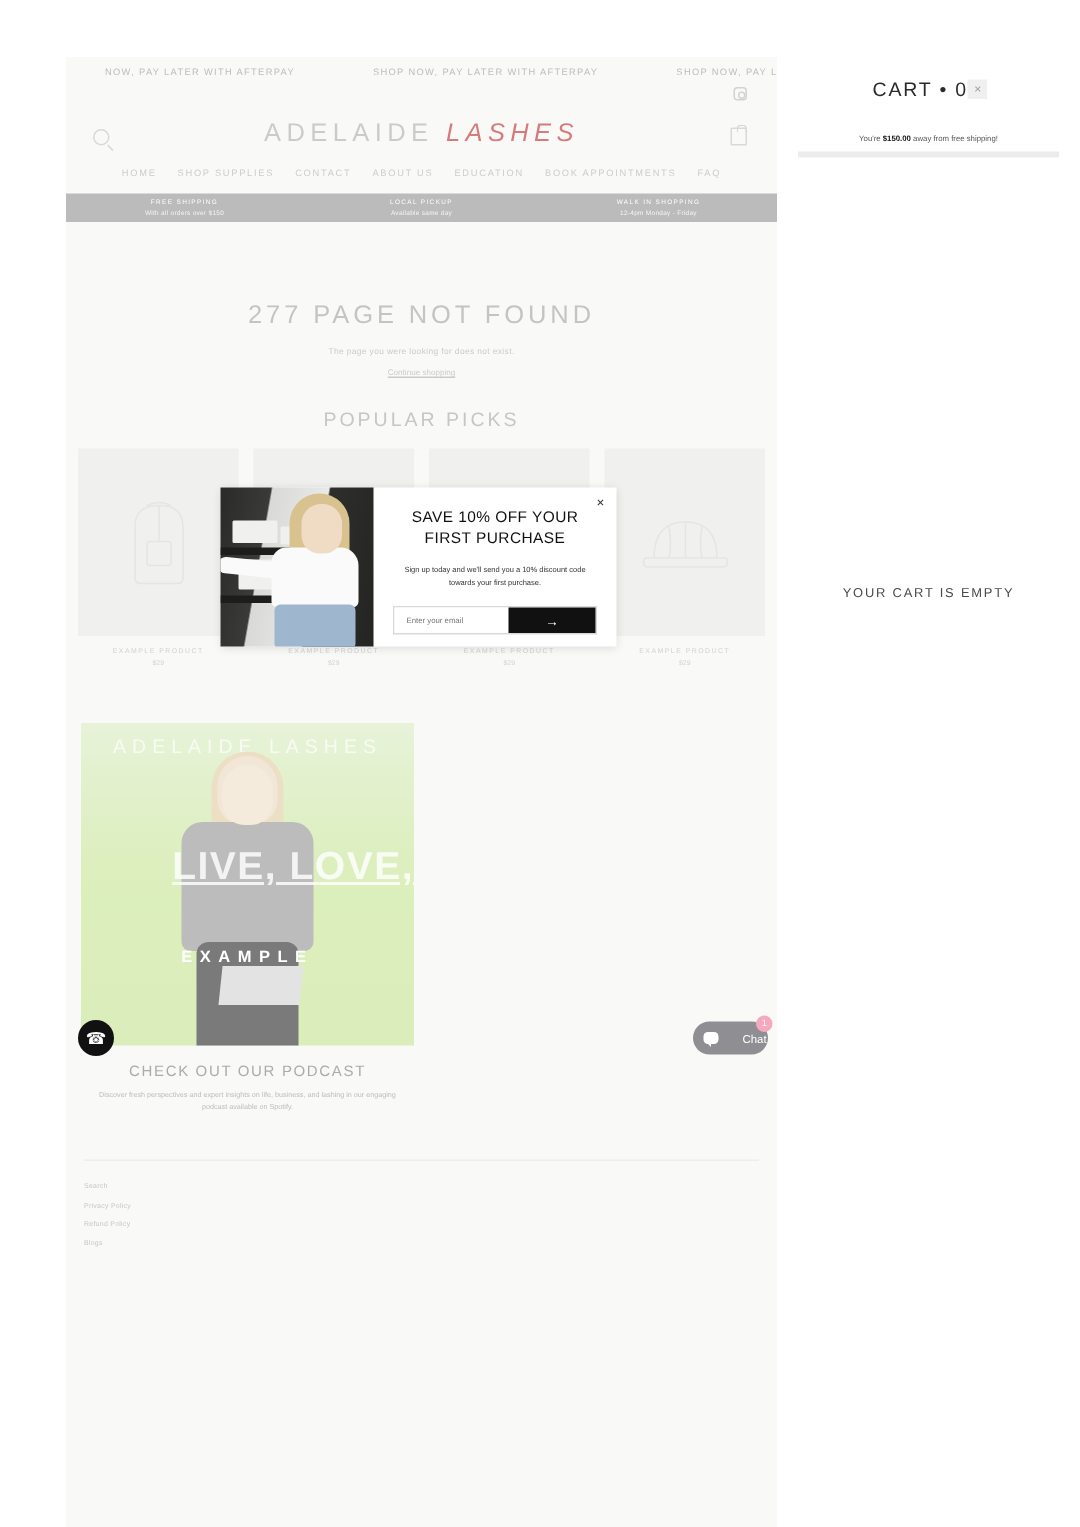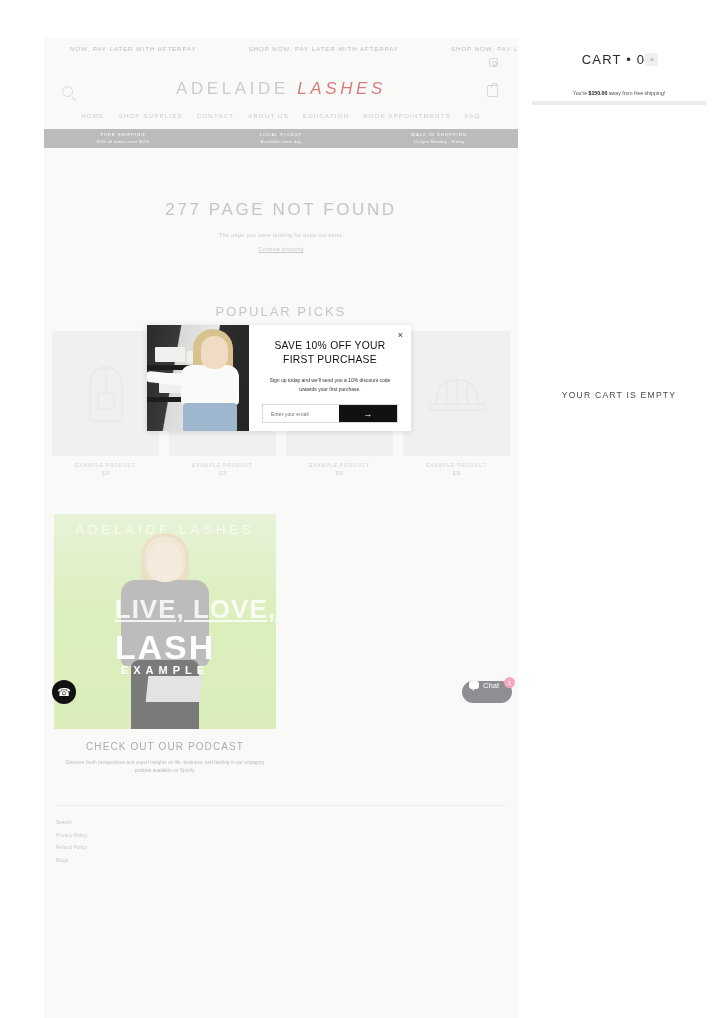--- a/index.html
+++ b/index.html
@@ -60,21 +60,21 @@
   .strip-col .t { font-size:4.3px; letter-spacing:.9px; color:#fff; }
   .strip-col .s { font-size:4.3px; color:#efefef; margin-top:1.5px; letter-spacing:.2px; }
 
   
   .notfound { text-align:center; padding-top:52px; }
   .notfound h1 { font-size:17px; letter-spacing:2.6px; color:#9a9a9a; font-weight:400; }
   .notfound .p1 { font-size:5.6px; color:#a5a5a5; margin-top:12px; letter-spacing:.25px; }
   .notfound .p2 { font-size:5.4px; color:#a5a5a5; margin-top:8px; text-decoration:underline; }
 
   
-  .picks-title { text-align:center; margin-top:52px; font-size:13px; letter-spacing:2px; color:#9d9d9d; }
+  .picks-title { text-align:center; margin-top:20px; font-size:13px; letter-spacing:2px; color:#9d9d9d; }
   .grid { display:flex; gap:10px; padding:12px 8px 0 8px; }
   .card { flex:1; }
   .thumb { background:#e6e6e4; height:125px; display:flex; align-items:center; justify-content:center; }
   .ph { stroke:#d3d3d1; fill:none; stroke-width:1.1; }
   .card .nm { text-align:center; font-size:4.6px; letter-spacing:1px; color:#b0b0b0; margin-top:7px; }
   .card .pr { text-align:center; font-size:4.6px; color:#b4b4b4; margin-top:3px; }
 
   
   .podcast { padding:38px 10px 0 10px; }
   .pod-img {
@@ -107,22 +107,22 @@
   .footer-links div { font-size:4.6px; color:#9b9b9b; margin-bottom:7.5px; letter-spacing:.2px;}
 
   
   .phone-btn {
     position:absolute; left:52px; top:680px; width:24px; height:24px;
     background:#111; border-radius:50%; display:flex; align-items:center; justify-content:center;
     color:#fff; font-size:11px; z-index:40;
   }
   .chat-btn {
     position:absolute; left:462px; top:681px; width:50px; height:22px;
-    background:#8f8f93; border-radius:11px; display:flex; align-items:flex-start;
-    gap:4px; padding-left:7px; z-index:40;
+    background:#8f8f93; border-radius:11px; display:flex; align-items:center;
+    gap:16px; padding-left:7px; z-index:40;
   }
   .chat-bub { width:10px;height:8px;background:#fff;border-radius:3px;position:relative; }
   .chat-bub::after{content:"";position:absolute;left:2px;bottom:-2px;border-left:3px solid transparent;border-right:0;border-top:3px solid #fff;}
   .chat-lbl { font-size:7.6px; color:#fff; }
   .chat-badge {
     position:absolute; right:-3px; top:-4px; width:11px; height:11px; border-radius:50%;
     background:#f5a8c0; color:#fff; font-size:6px; display:flex; align-items:center; justify-content:center;
   }
 
   
@@ -278,21 +278,20 @@
         <div class="pod-top">ADELAIDE LASHES</div>
         <div class="pod-person">
           <div class="pod-hair"></div>
           <div class="pod-head"></div>
           <div class="pod-face"></div>
           <div class="pod-body"></div>
           <div class="pod-legs"></div>
           <div class="pod-lap"></div>
         </div>
         <div class="pod-line1">LIVE, LOVE,</div>
-        <div class="pod-line2">LASH</div>
         <div class="pod-line3">EXAMPLE</div>
       </div>
       <div class="pod-h">CHECK OUT OUR PODCAST</div>
       <div class="pod-d">Discover fresh perspectives and expert insights on life, business, and lashing in our engaging podcast available on Spotify.</div>
     </div>
 
     <div class="divider"></div>
     <div class="footer-links">
       <div>Search</div>
       <div>Privacy Policy</div>

